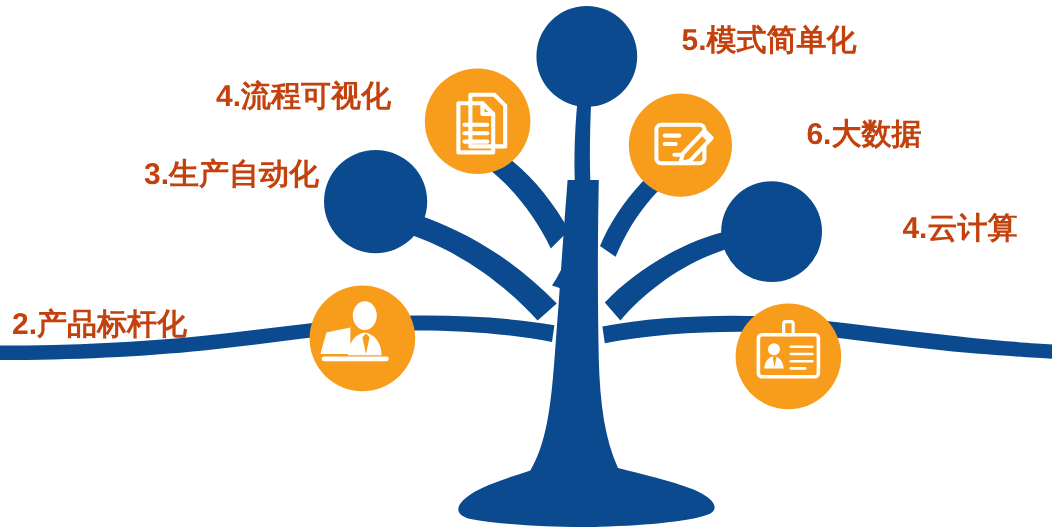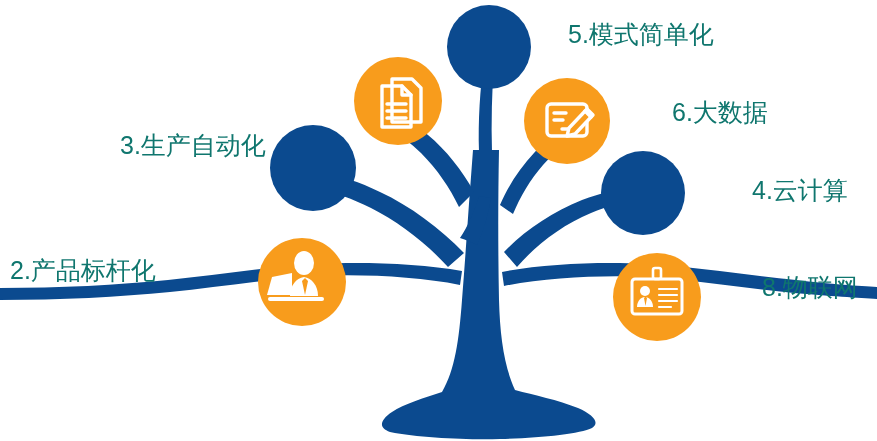--- a/index.html
+++ b/index.html
@@ -19,22 +19,22 @@
   }
   #tree-svg {
     position: absolute;
     left: 0;
     top: 0;
     width: 877px;
     height: 441px;
   }
   .node-label {
     position: absolute;
-    color: #0f766e;
-    font-weight: normal;
+    color: #c2410c;
+    font-weight: bold;
     font-size: 25px;
     line-height: 1;
     white-space: nowrap;
     letter-spacing: 0px;
   }
   
   .lbl-1 { left: 10px;  top: 258px; }
   .lbl-2 { left: 60px;  top: 193px; }
   .lbl-3 { left: 110px; top: 133px; margin-left: 10px; }
   .lbl-4 { left: 180px; top: 68px;  }
@@ -195,18 +195,18 @@
           <path d="M659,295 h18"></path>
           <path d="M659,301 h18"></path>
           <path d="M659,307 h12"></path>
         </g>
       </g>
     </g>
   </svg>
 
   <div class="node-label lbl-1">2.产品标杆化</div>
   <div class="node-label lbl-3">3.生产自动化</div>
+  <div class="node-label lbl-4">4.流程可视化</div>
   <div class="node-label lbl-5">5.模式简单化</div>
   <div class="node-label lbl-6">6.大数据</div>
   <div class="node-label lbl-7">4.云计算</div>
-  <div class="node-label lbl-8">8.物联网</div>
 
 </div>
 
 </body></html>

